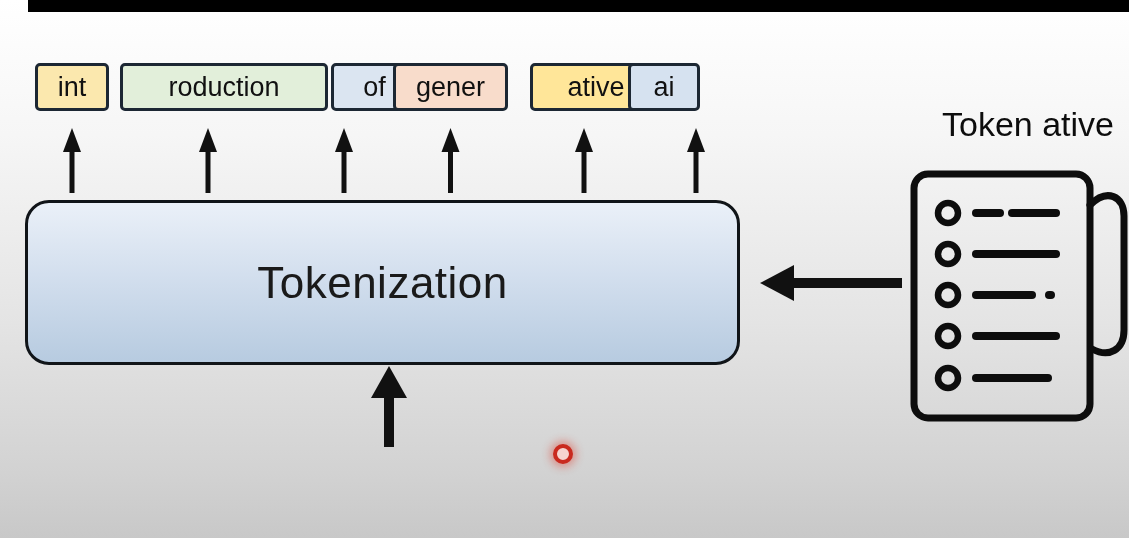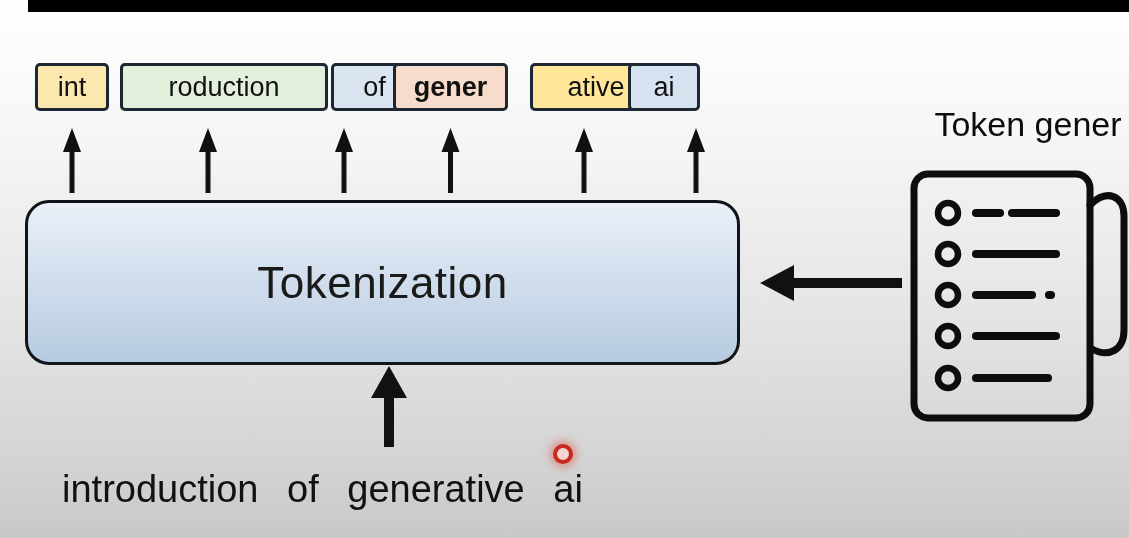--- a/index.html
+++ b/index.html
@@ -50,21 +50,21 @@
 <body>
 
 <div class="canvas">
 
   <div class="topbar"></div>
 
   <div id="token-row">
       <div class="token-box" style="left: 35px; width: 74px; background: rgb(251, 232, 174);">int</div>
       <div class="token-box" style="left: 120px; width: 208px; background: rgb(226, 239, 218);">roduction</div>
       <div class="token-box" style="left: 307px; width: 87px; background: rgb(219, 229, 241); margin-left: 24px;">of</div>
-      <div class="token-box" style="left: 393px; width: 115px; background: rgb(248, 220, 203); font-weight: bold;">gener</div>
+      <div class="token-box" style="left: 393px; width: 115px; background: rgb(248, 220, 203);">gener</div>
       <div class="token-box" style="left: 518px; width: 132px; background: rgb(255, 230, 153); margin-left: 12px;">ative</div>
       <div class="token-box" style="left: 628px; width: 72px; background: rgb(214, 226, 240);">ai</div>
     </div>
 
   <svg class="overlay" width="1129" height="538">
     <g id="up-arrows" fill="#111" stroke="#111">
         <line x1="72" y1="193" x2="72" y2="150" stroke-width="5"></line>
         <polygon points="63,152 81,152 72,128" stroke="none"></polygon>
         <line x1="208" y1="193" x2="208" y2="150" stroke-width="5"></line>
         <polygon points="199,152 217,152 208,128" stroke="none"></polygon>
@@ -84,25 +84,24 @@
     <g fill="#111" stroke="#111">
       <line x1="902" y1="283" x2="790" y2="283" stroke-width="10"></line>
       <polygon points="794,265 794,301 760,283" stroke="none"></polygon>
     </g>
   </svg>
 
   <div class="tokenizer-box">
     <span class="tokenizer-label">Tokenization</span>
   </div>
 
-  <div class="sentence">introduction of generative ai</div>
 
   <div class="red-dot"></div>
 
-  <div class="token-list-label">Token gener</div>
+  <div class="token-list-label">Token ative</div>
 
   <svg class="icon" width="229" height="270" viewBox="0 0 229 270">
     <g fill="none" stroke="#0d0d0d" stroke-width="7" stroke-linecap="round" stroke-linejoin="round">
       <rect x="14" y="14" width="176" height="244" rx="14"></rect>
       <path d="M 190 45 C 207 28, 224 36, 224 56 L 224 170 C 224 190, 209 198, 192 189"></path>
     </g>
     <g fill="none" stroke="#0d0d0d" stroke-width="6.5">
       <circle cx="48" cy="53" r="10"></circle>
       <circle cx="48" cy="94" r="10"></circle>
       <circle cx="48" cy="135" r="10"></circle>

